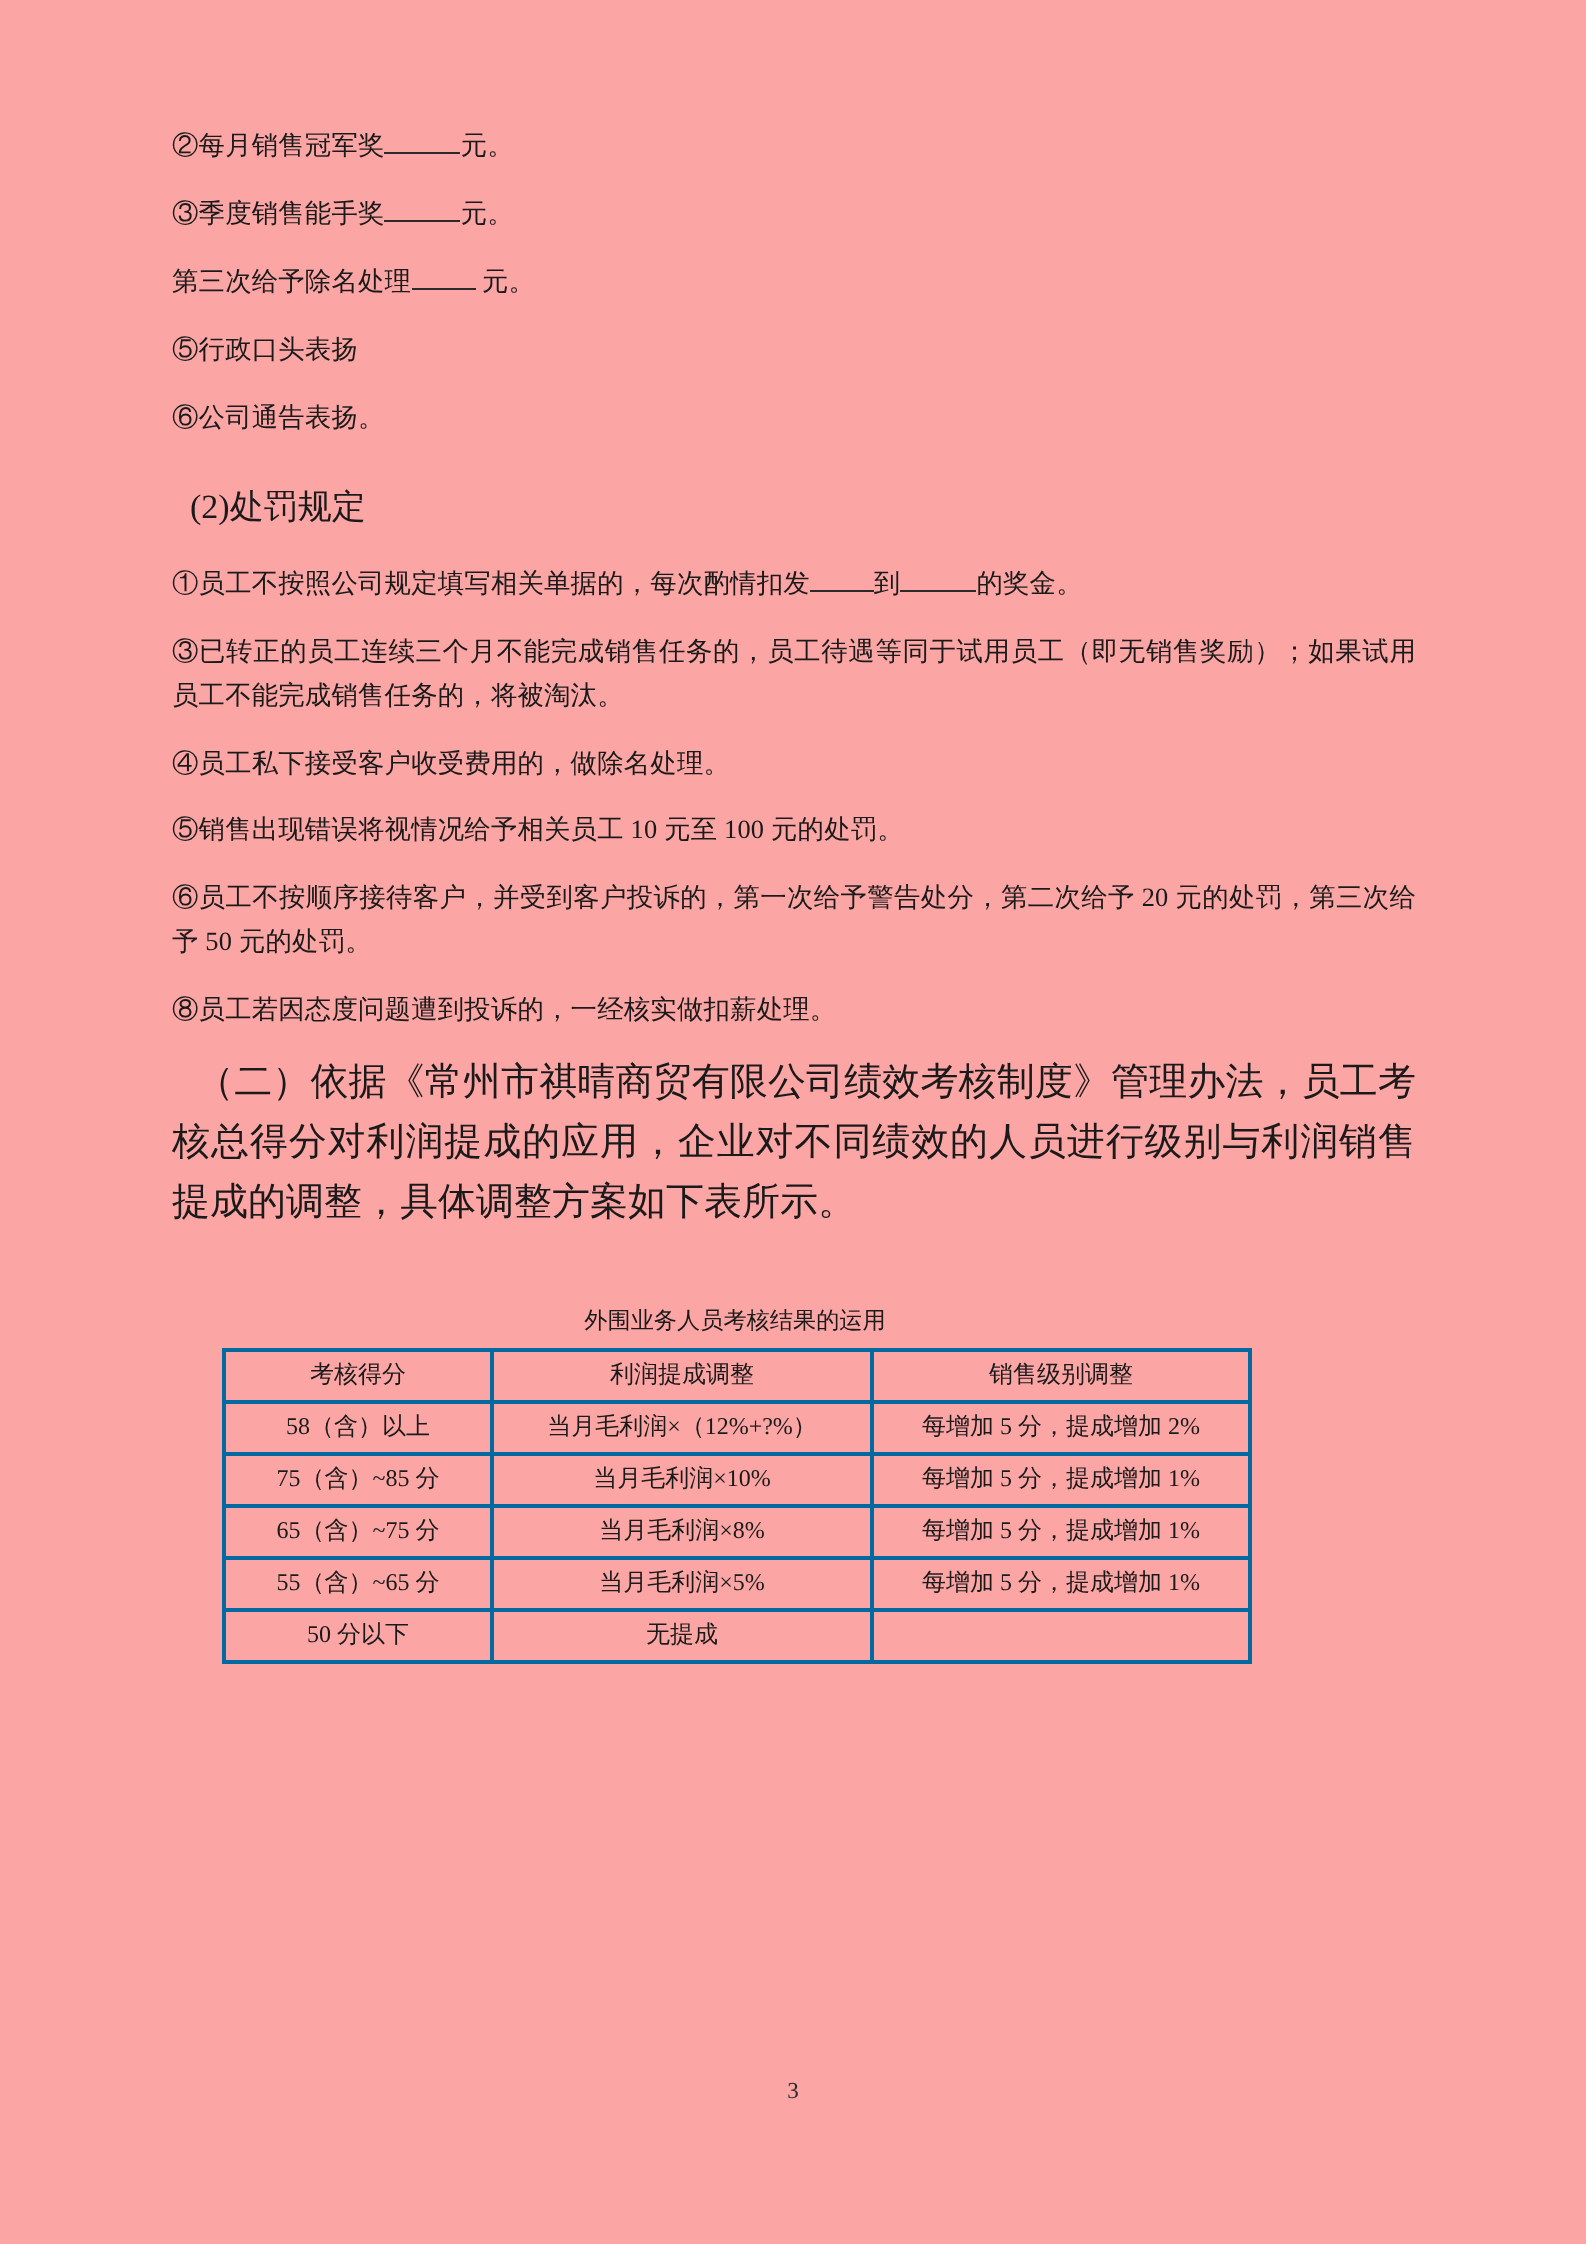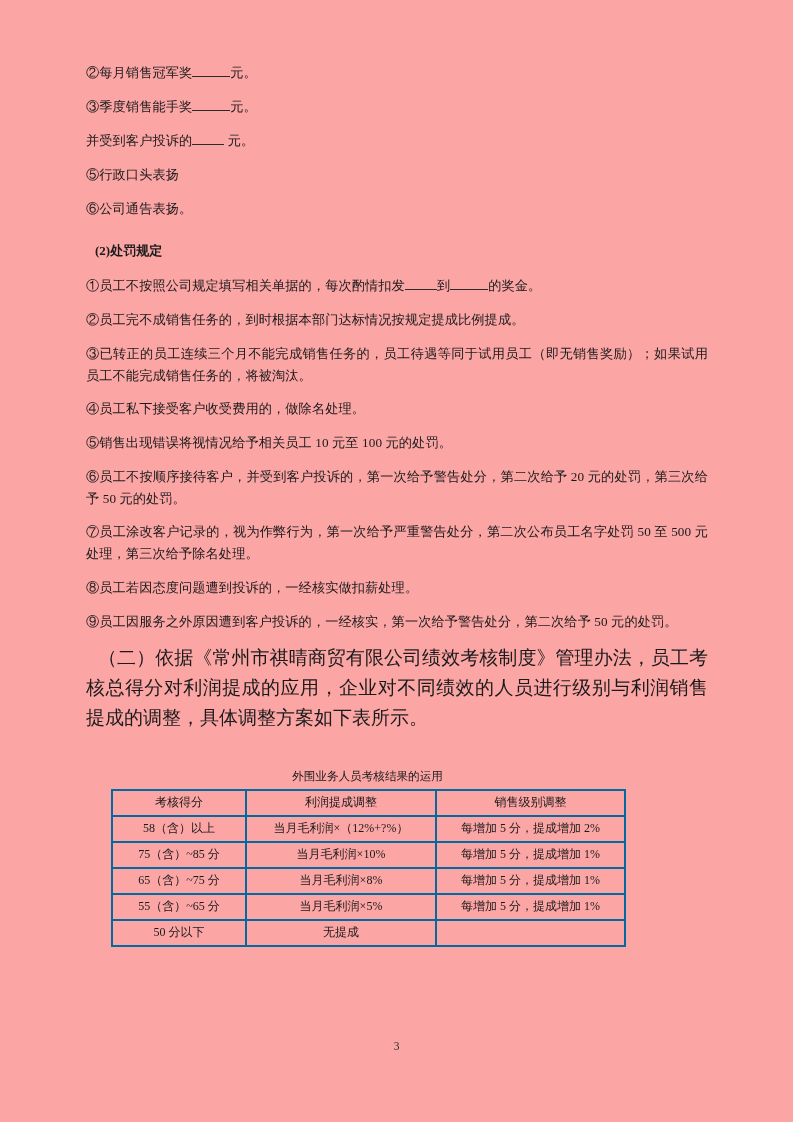--- a/index.html
+++ b/index.html
@@ -44,22 +44,22 @@
     border-bottom: 1px solid #2a2a2a;
     vertical-align: baseline;
   }
   .blank.w1 { width: 38px; }
   .blank.w2 { width: 38px; }
   .blank.w3 { width: 32px; }
   .blank.w4 { width: 32px; }
   .blank.w5 { width: 38px; }
 
   .subhead {
-    font-size: 13px;
-    font-weight: bold;
+    font-size: 17px;
+    font-weight: normal;
     margin: 22px 0 15px 0;
     padding-left: 9px;
     line-height: 1.5;
   }
 
   
   .para-big {
     font-size: 19px;
     line-height: 1.58;
     margin: 2px 0 0 0;
@@ -115,45 +115,42 @@
 </head>
 <body>
 
 <div class="page">
   <div class="content">
 
     <p class="item"><span>②每月销售冠军奖</span><span class="blank w1"></span><span>元。</span></p>
 
     <p class="item"><span>③季度销售能手奖</span><span class="blank w2"></span><span>元。</span></p>
 
-    <p class="item"><span>并受到客户投诉的</span><span class="blank w3"></span><span> 元。</span></p>
+    <p class="item"><span>第三次给予除名处理</span><span class="blank w3"></span><span> 元。</span></p>
 
     <p class="item">⑤行政口头表扬</p>
 
     <p class="item">⑥公司通告表扬。</p>
 
     <p class="subhead">(2)处罚规定</p>
 
     <p class="item"><span>①员工不按照公司规定填写相关单据的，每次酌情扣发</span><span class="blank w4"></span><span>到</span><span class="blank w5"></span><span>的奖金。</span></p>
 
-    <p class="item">②员工完不成销售任务的，到时根据本部门达标情况按规定提成比例提成。</p>
 
     <p class="item">③已转正的员工连续三个月不能完成销售任务的，员工待遇等同于试用员工（即无销售奖励）；如果试用员工不能完成销售任务的，将被淘汰。</p>
 
     <p class="item">④员工私下接受客户收受费用的，做除名处理。</p>
 
     <p class="item">⑤销售出现错误将视情况给予相关员工 10 元至 100 元的处罚。</p>
 
     <p class="item">⑥员工不按顺序接待客户，并受到客户投诉的，第一次给予警告处分，第二次给予 20 元的处罚，第三次给予 50 元的处罚。</p>
 
-    <p class="item">⑦员工涂改客户记录的，视为作弊行为，第一次给予严重警告处分，第二次公布员工名字处罚 50 至 500 元处理，第三次给予除名处理。</p>
 
     <p class="item">⑧员工若因态度问题遭到投诉的，一经核实做扣薪处理。</p>
 
-    <p class="item tight">⑨员工因服务之外原因遭到客户投诉的，一经核实，第一次给予警告处分，第二次给予 50 元的处罚。</p>
 
     <p class="para-big"><span class="indent">（二）依据《常州市祺晴商贸有限公司绩效考核制度》管理办法，员工考核总得分对利润</span><span>提成的应用，企业对不同绩效的人员进行级别与利润销售提成的调整，具体调整方案如下表所示。</span></p>
 
     <div class="table-wrap">
       <div class="table-title">外围业务人员考核结果的运用</div>
       <table class="grid">
         <colgroup>
           <col class="c1">
             <col class="c2">
             <col class="c3">

